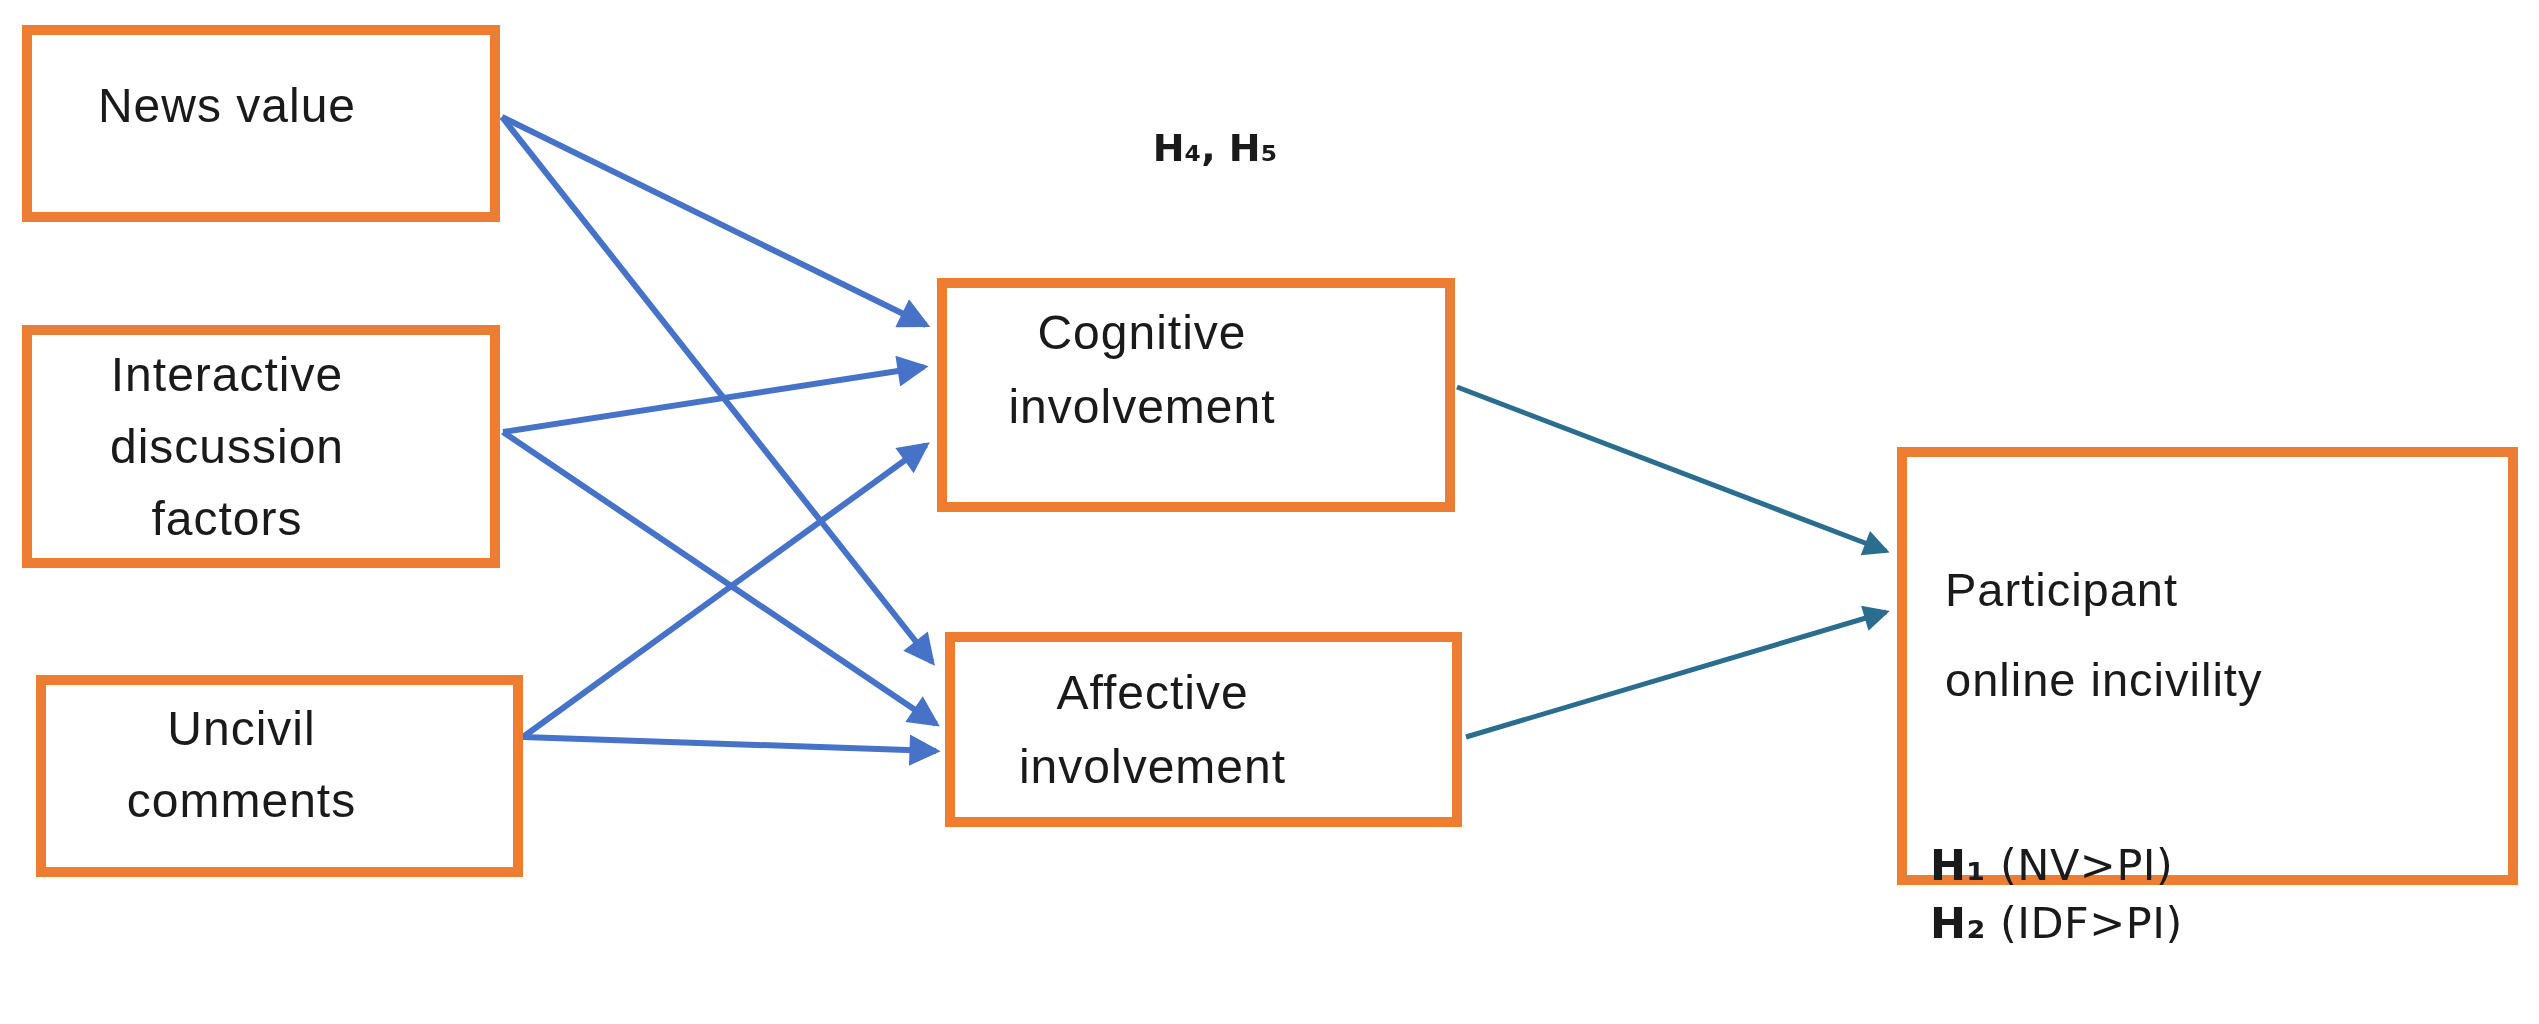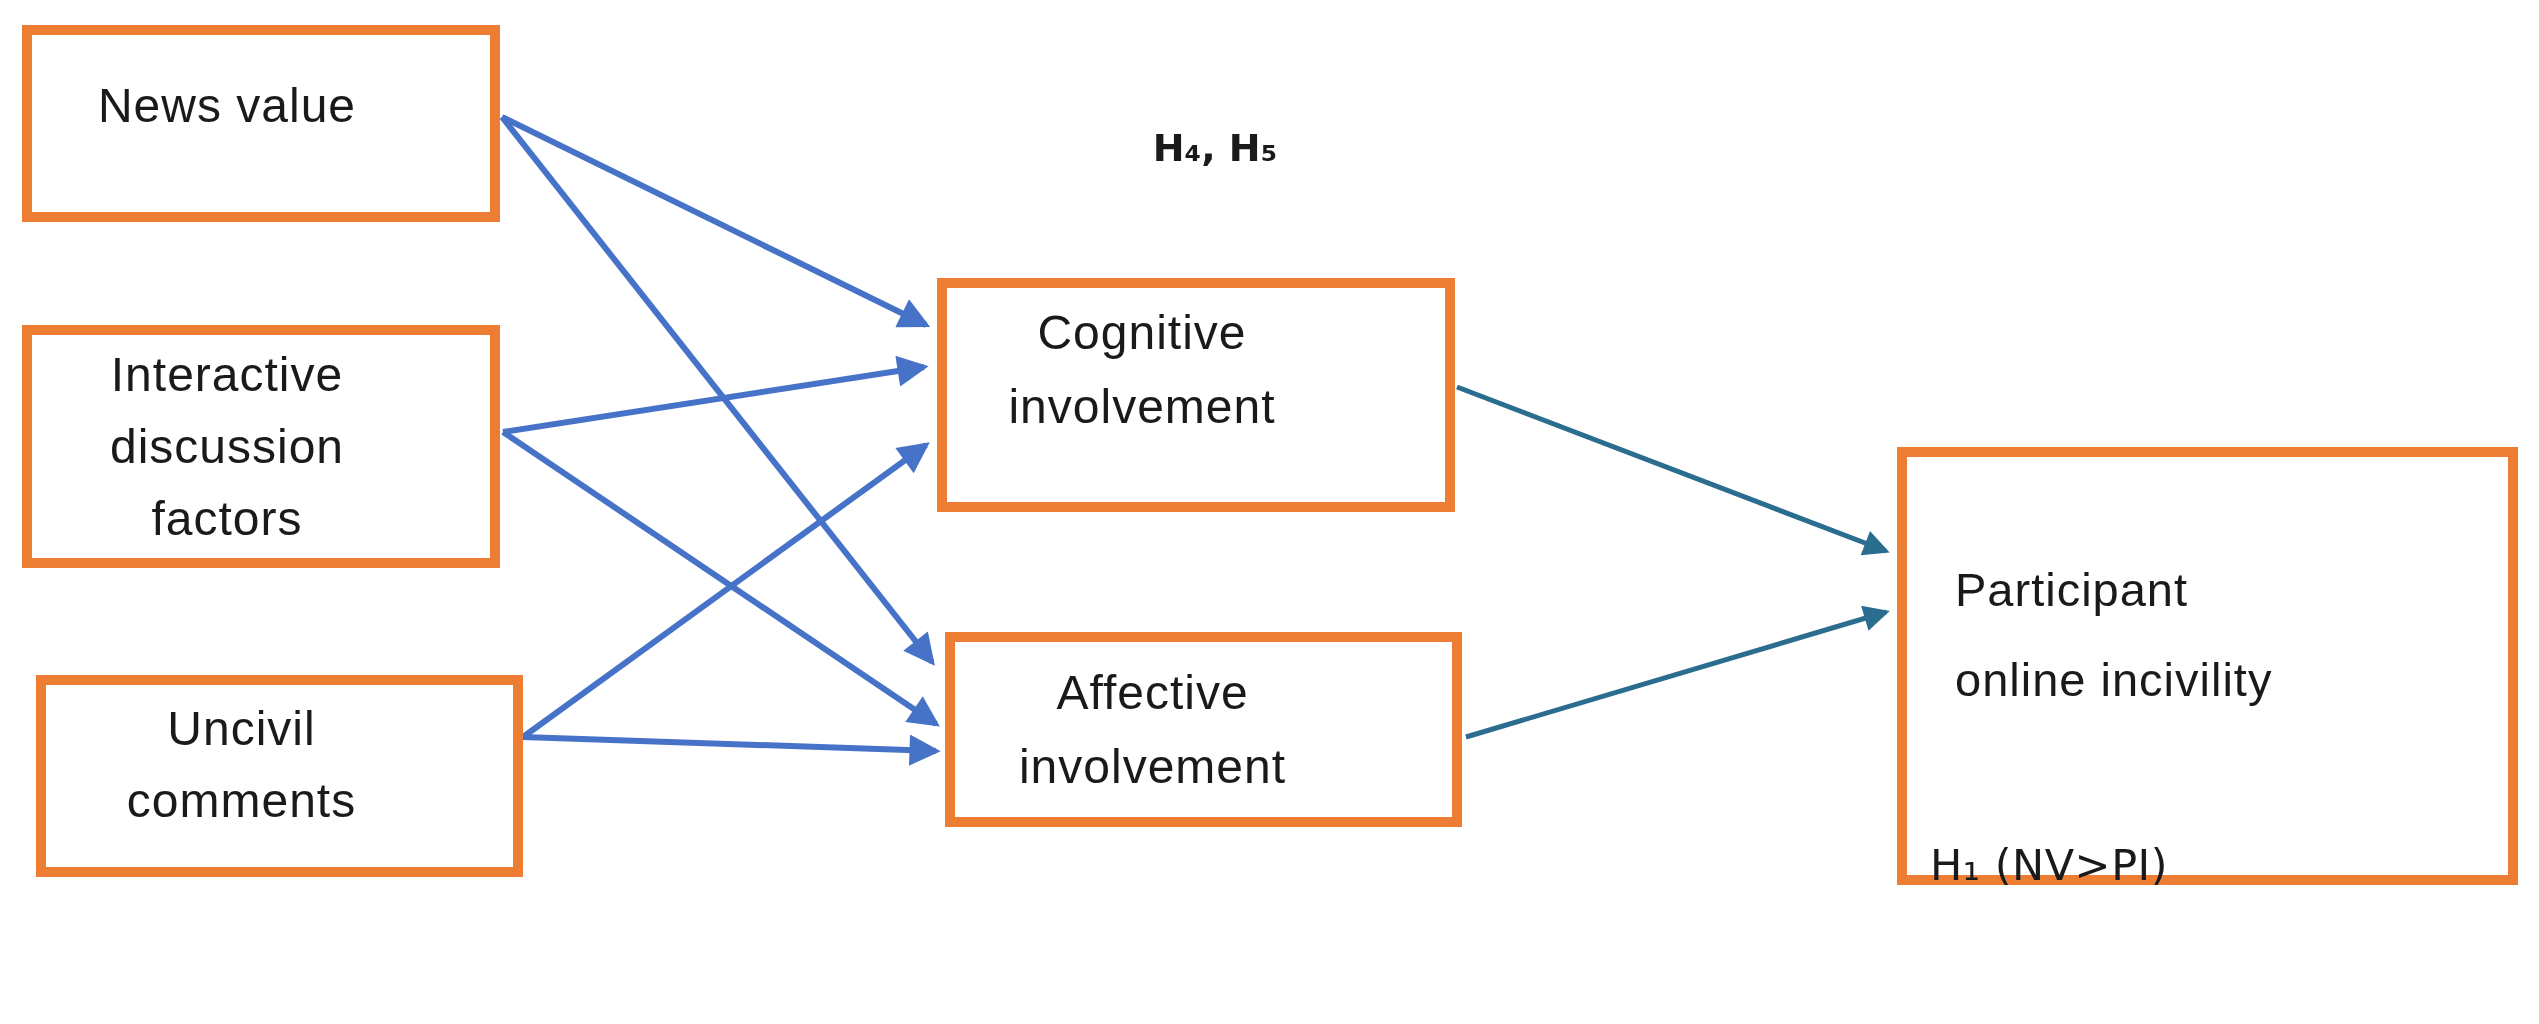--- a/index.html
+++ b/index.html
@@ -34,30 +34,30 @@
     font-size:48px;
     letter-spacing:1px;
     color:var(--c-text);
   }
   .box span{display:block;}
   #box-news       {left:22px;  top:25px;  width:478px; height:197px; padding:0 68px 36px 0;}
   #box-idf        {left:22px;  top:325px; width:478px; height:243px; padding:0 68px 0 0;  line-height:72px;}
   #box-uncivil    {left:36px;  top:675px; width:487px; height:202px; padding:0 76px 22px 0; line-height:72px;}
   #box-cognitive  {left:937px; top:278px; width:518px; height:234px; padding:0 108px 51px 0; line-height:74px;}
   #box-affective  {left:945px; top:632px; width:517px; height:195px; padding:0 102px 0 0; line-height:74px;}
-  #box-participant{left:1897px;top:447px; width:621px; height:438px; padding:0 0 62px 48px;
+  #box-participant{left:1897px;top:447px; width:621px; height:438px; padding:0 0 62px 38px;
                    align-items:flex-start;text-align:left;line-height:90px;font-size:47px;}
   .float-label{
     position:absolute;
     font-family:"DejaVu Sans","Liberation Sans",sans-serif;
     color:var(--c-text);
   }
   #label-h45{left:1065px;top:126px;width:300px;text-align:center;font-weight:700;font-size:38px;}
   #hypotheses{left:1930px;top:836px;font-size:43px;line-height:58px;letter-spacing:0.5px;}
-  .hyp-h{font-weight:400;}
+  .hyp-h{font-weight:700;}
   .hyp-rest{font-weight:400;}
 </style>
 </head>
 <body>
 
 <div id="canvas">
 
   <svg id="arrow-layer" viewBox="0 0 2539 1024" xmlns="http://www.w3.org/2000/svg">
     <defs>
       <marker id="mb" viewBox="0 0 10 10" refX="8.5" refY="5" markerWidth="6" markerHeight="5.2" orient="auto" markerUnits="strokeWidth">
@@ -107,15 +107,18 @@
     <span>Participant</span>
     <span>online incivility</span>
   </div>
 
   <div class="float-label" id="label-h45">H₄, H₅</div>
 
   <div class="float-label" id="hypotheses">
     <div class="hyp-row">
       <span class="hyp-h">H₁</span><span class="hyp-rest"> (NV&gt;PI)</span>
     </div>
+    <div class="hyp-row">
+      <span class="hyp-h">H₂</span><span class="hyp-rest"> (IDF&gt;PI)</span>
+    </div>
   </div>
 
 </div>
 
 </body></html>

